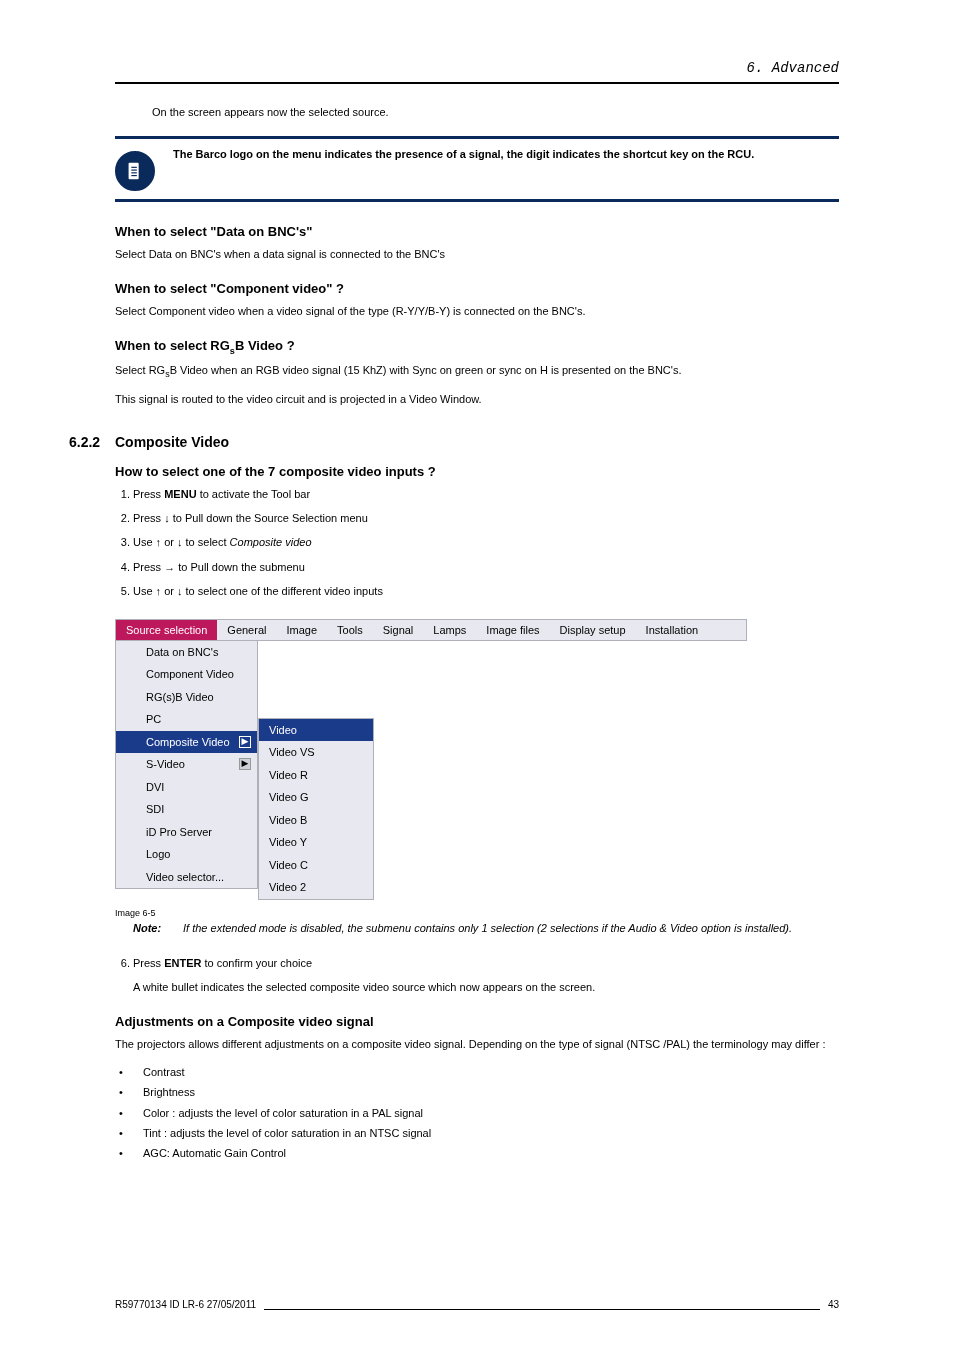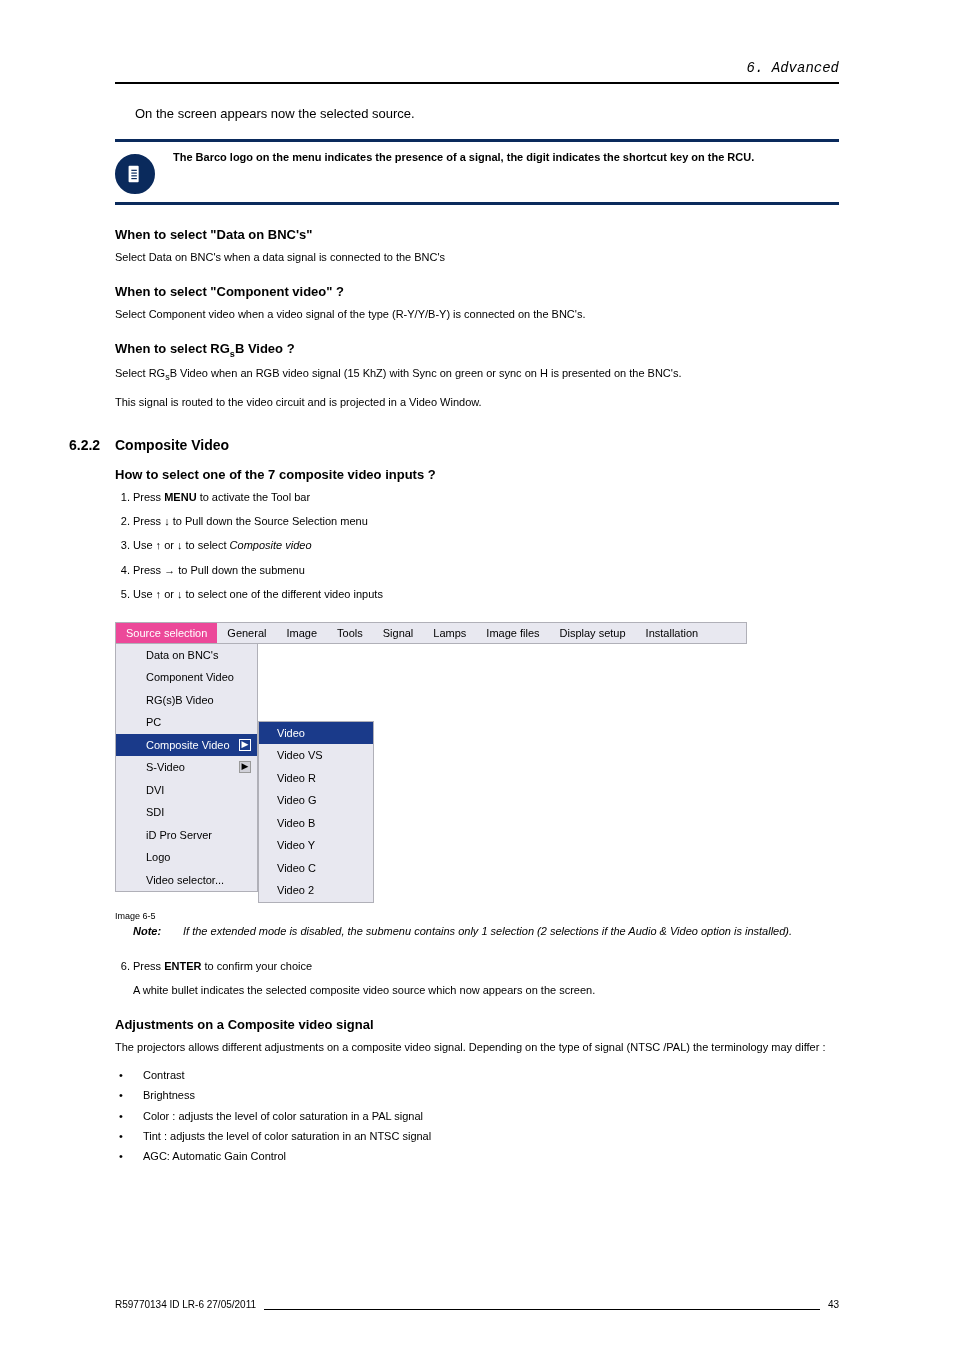--- a/index.html
+++ b/index.html
@@ -18,21 +18,21 @@
     font-style: italic;
     font-family: Liberation Mono, monospace;
     font-size: 14px;
     margin-bottom: 6px;
   }
   .top-rule {
     height: 2px;
     background: #000;
     margin-bottom: 22px;
   }
-  .intro-text { margin-left: 20px; margin-bottom: 18px; font-size: 13px; }
+  .intro-text { margin-left: 37px; margin-bottom: 18px; font-size: 11px; }
   .note-box {
     border-top: 3px solid #0a2a5c;
     border-bottom: 3px solid #0a2a5c;
     display: flex;
     gap: 18px;
     padding: 8px 0;
     margin-bottom: 22px;
   }
   .note-icon {
     width: 40px; height: 40px;
@@ -96,21 +96,21 @@
   .menubar {
     display: flex;
     background: #e8e8f0;
     border: 1px solid #b0b0b8;
   }
   .menubar .mi {
     padding: 4px 10px;
     color: #000;
     white-space: nowrap;
   }
-  .menubar .mi.active { background: #ec4899; color: #fff; }
+  .menubar .mi.active { background: #be185d; color: #fff; }
   .menu-body { display: flex; align-items: flex-start; }
   .dropdown {
     border: 1px solid #b0b0b8;
     border-top: none;
     background: #e8e8f0;
     width: 143px;
   }
   .dropdown.sub { width: 116px; border-top: 1px solid #b0b0b8; margin-top: 77px; }
   .dropdown .di {
     padding: 3px 10px 3px 30px;
@@ -124,21 +124,21 @@
     right: 6px;
     top: 5px;
     width: 12px; height: 12px;
     display: flex;
     align-items: center;
     justify-content: center;
     font-size: 9px;
   }
   .dropdown .di.highlight .arrow { background: #1a3a8a; color:#fff; border:1px solid #fff; }
   .dropdown .di .arrow.boxed { background:#d0d0d8; border:1px solid #999; }
-  .dropdown.sub .di { padding-left: 18px; }
+  .dropdown.sub .di { padding-left: 10px; }
   .footer {
     position: absolute;
     bottom: 40px;
     left: 115px;
     right: 115px;
     font-size: 10px;
     display: flex;
     align-items: flex-end;
     gap: 8px;
   }

